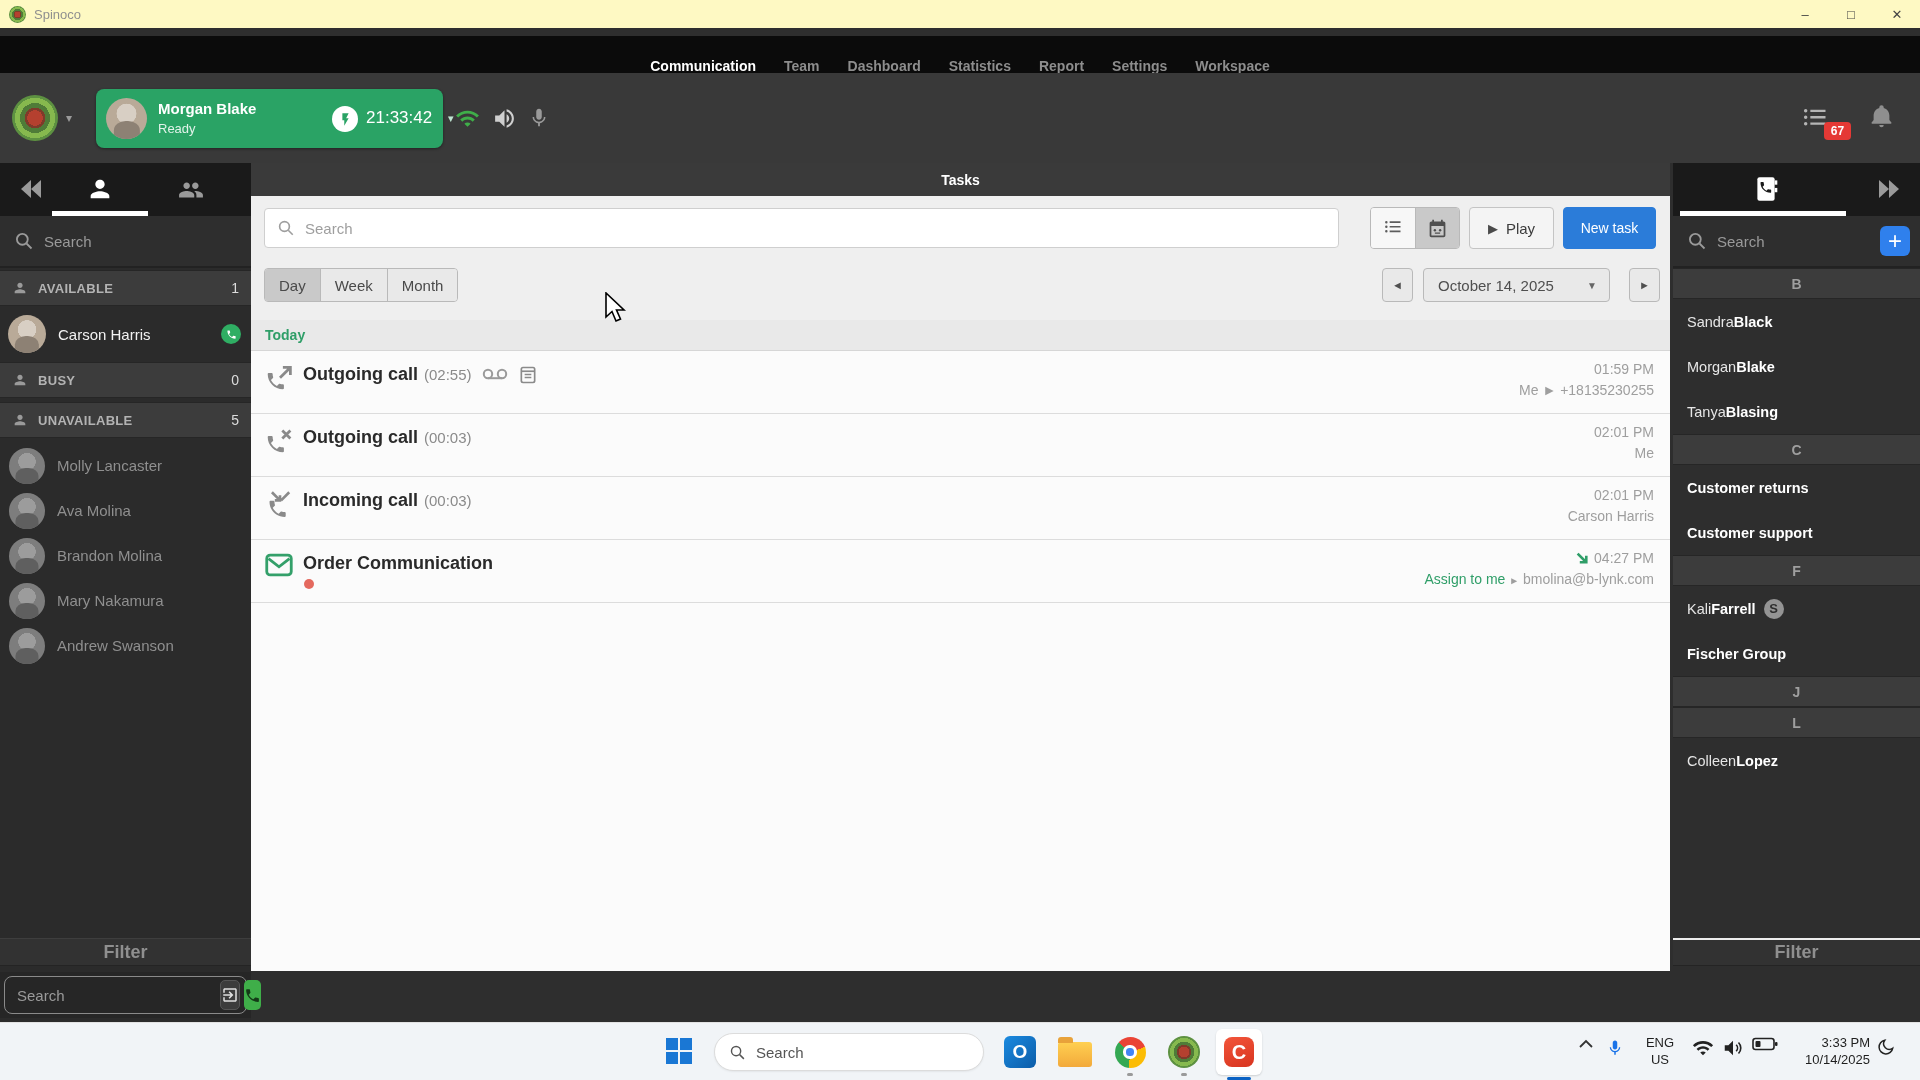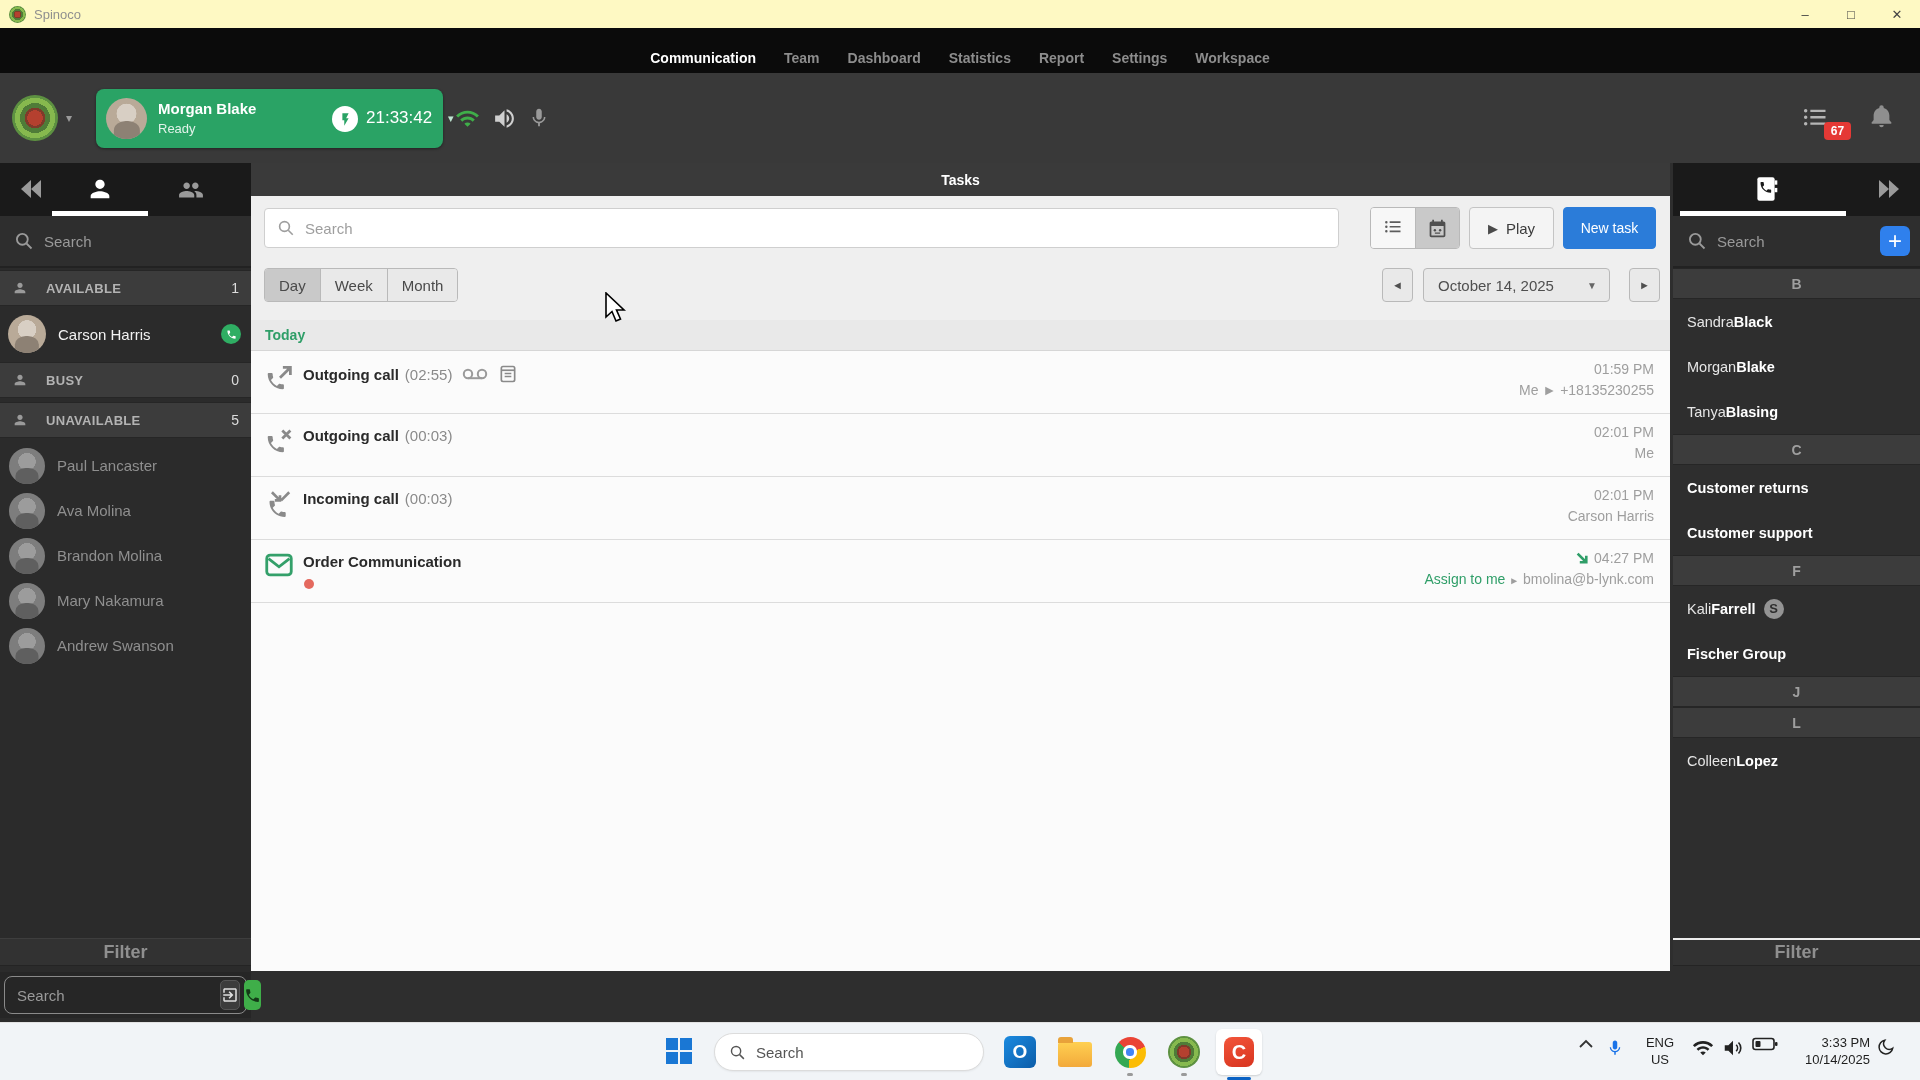--- a/index.html
+++ b/index.html
@@ -16,21 +16,21 @@
     color:#444; font-size:13px; }
 
   .spinoco-logo { border-radius:50%;
     background: radial-gradient(circle, #b5402f 0 24%, #7e3b2a 24% 32%, #4f7c38 32% 46%,
       #86b94e 46% 62%, #5d9141 62% 76%, #c8dfa0 76% 100%); }
   .logo-16 { width:17px; height:17px; margin-left:9px; }
   .logo-44 { width:46px; height:46px; }
   .logo-30 { width:32px; height:32px; }
 
   
-  .appnav { position:absolute; top:28px; left:0; width:1920px; height:60px; background:#0b0b0b;
+  .appnav { position:absolute; top:36px; left:0; width:1920px; height:60px; background:#0b0b0b;
     display:flex; align-items:center; justify-content:center; gap:28px; }
   .nav-item { color:#8d8d8d; font-size:14px; font-weight:bold; }
   .nav-item.active { color:#ffffff; }
 
   
   .statusbar { position:absolute; top:73px; left:0; width:1920px; height:90px; background:#393939; }
   .logo-wrap { position:absolute; left:12px; top:22px; display:flex; align-items:center; }
   .logo-caret { color:#9a9a9a; font-size:12px; margin-left:8px; }
   .agent-pill { position:absolute; left:96px; top:16px; width:347px; height:59px;
     background:#2aa365; border-radius:8px; box-shadow:0 1px 3px rgba(0,0,0,.4); }
@@ -60,21 +60,21 @@
   .left-sb { position:absolute; left:0; top:0; width:251px; height:859px; background:#2b2b2b; }
   .tabstrip { position:absolute; left:0; top:0; right:0; height:53px; background:#1a1a1a; }
   .tab-underline { position:absolute; bottom:0; height:5px; background:#fff; }
   .sb-search { position:absolute; left:0; top:53px; right:0; height:52px; background:#2e2e2e;
     border-bottom:2px solid #222; display:flex; align-items:center; }
   .sb-search input { background:transparent; border:none; outline:none; color:#cfcfcf; font-size:15px;
     margin-left:10px; width:150px; font-family:"Liberation Sans", sans-serif; }
   .sb-search input::placeholder { color:#9a9a9a; }
   .group-hdr { position:absolute; left:0; right:0; height:36px; background:#3c3c3c;
     border-top:1px solid #262626; border-bottom:1px solid #262626; display:flex; align-items:center; }
-  .group-hdr .ghdr-label { color:#b3b3b3; font-size:13px; font-weight:bold; margin-left:18px; letter-spacing:.3px; }
+  .group-hdr .ghdr-label { color:#b3b3b3; font-size:13px; font-weight:bold; margin-left:10px; letter-spacing:.3px; }
   .group-hdr .ghdr-count { position:absolute; right:12px; color:#dcdcdc; font-size:14px; }
   .member-row { position:absolute; left:0; right:0; display:flex; align-items:center; background:#2b2b2b; }
   .member-name { font-size:15px; margin-left:12px; }
   .m-on { color:#f2f2f2; }
   .m-off { color:#8f8f8f; }
   .presence-badge { position:absolute; right:10px; width:20px; height:20px; border-radius:50%;
     background:#2fae63; display:flex; align-items:center; justify-content:center; }
   .side-filter { position:absolute; left:0; right:0; top:775px; height:28px; background:#323232;
     border-top:1px solid #3e3e3e; border-bottom:1px solid #242424; display:flex; align-items:center;
     justify-content:center; color:#8f8f8f; font-size:18px; font-weight:bold; }
@@ -121,21 +121,21 @@
   .date-select { position:absolute; left:1172px; top:72px; width:187px; height:34px; background:#e9e9e9;
     border:1px solid #b9b9b9; border-radius:4px; display:flex; align-items:center; color:#4f4f4f; font-size:15px; }
   .date-select .dlabel { margin-left:14px; }
   .date-select .dcaret { position:absolute; right:12px; font-size:10px; color:#666; }
   .list-zone { position:absolute; left:0; top:157px; right:0; height:651px; background:#fbfbfb; }
   .today-hdr { height:31px; background:#e9e9e9; border-bottom:1px solid #d6d6d6; display:flex;
     align-items:center; color:#2f9e68; font-size:14px; font-weight:bold; padding-left:14px; }
   .task-row { position:relative; height:63px; border-bottom:1px solid #dcdcdc; background:#fbfbfb; }
   .task-icon { position:absolute; left:14px; top:13px; }
   .task-line { position:absolute; left:52px; top:13px; display:flex; align-items:center; gap:6px; }
-  .task-title { font-size:15px; font-weight:bold; color:#2a2a2a; }
+  .task-title { font-size:18px; font-weight:bold; color:#2a2a2a; }
   .task-duration { font-size:15px; color:#8a8a8a; }
   .task-right { position:absolute; right:16px; top:10px; text-align:right; }
   .task-time { font-size:14px; color:#9e9e9e; display:flex; align-items:center; justify-content:flex-end; gap:5px; }
   .task-meta { font-size:14px; color:#9e9e9e; margin-top:5px; }
   .assign-link { color:#2f9e68; }
   .unread-dot { position:absolute; left:53px; top:39px; width:10px; height:10px; border-radius:50%;
     background:#e4695e; }
 
   
   .right-sb { position:absolute; left:1673px; top:0; width:247px; height:859px; background:#2e2e2e; }
@@ -320,21 +320,21 @@
       <div class="group-hdr" style="top:239px">
         <svg style="margin-left:12px" width="16" height="16" viewBox="0 0 24 24">
             <path fill="#9a9a9a" d="M12 12c2.21 0 4-1.79 4-4s-1.79-4-4-4-4 1.79-4 4 1.79 4 4 4zm0 2c-2.67 0-8 1.34-8 4v2h16v-2c0-2.66-5.33-4-8-4z"></path>
           </svg>
         <span class="ghdr-label">UNAVAILABLE</span>
         <span class="ghdr-count">5</span>
       </div>
 
       <div class="member-row" style="top:280px;height:45px">
         <div class="avatar dark" style="width:36px;height:36px;margin-left:9px"></div>
-        <span class="member-name m-off">Paul Lancaster</span>
+        <span class="member-name m-off">Molly Lancaster</span>
       </div>
       <div class="member-row" style="top:325px;height:45px">
         <div class="avatar dark" style="width:36px;height:36px;margin-left:9px"></div>
         <span class="member-name m-off">Ava Molina</span>
       </div>
       <div class="member-row" style="top:370px;height:45px">
         <div class="avatar dark" style="width:36px;height:36px;margin-left:9px"></div>
         <span class="member-name m-off">Brandon Molina</span>
       </div>
       <div class="member-row" style="top:415px;height:45px">

